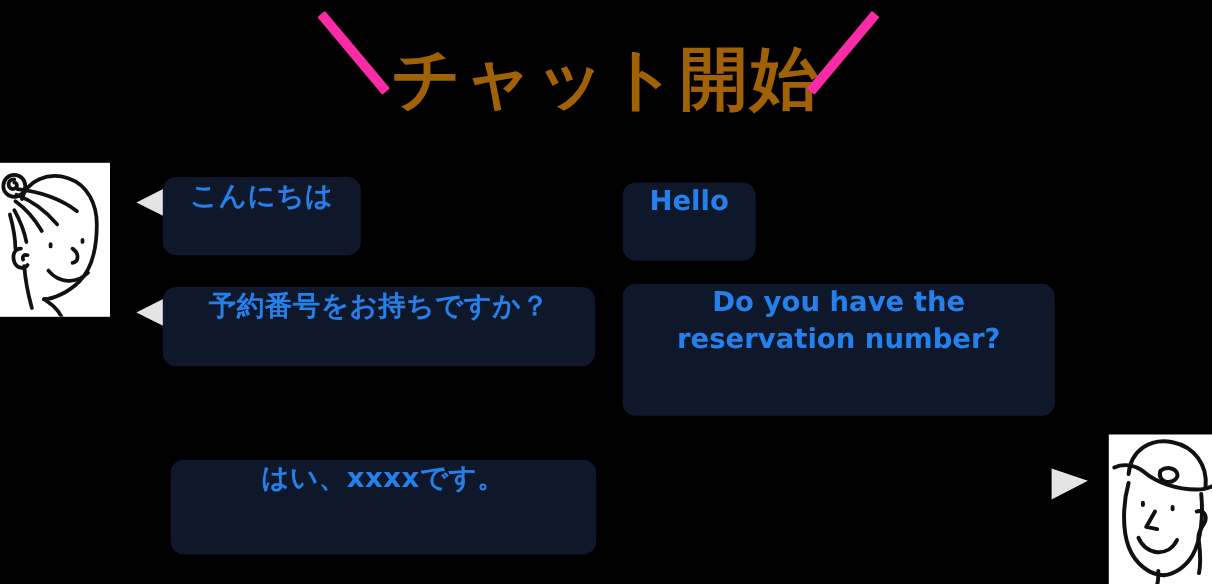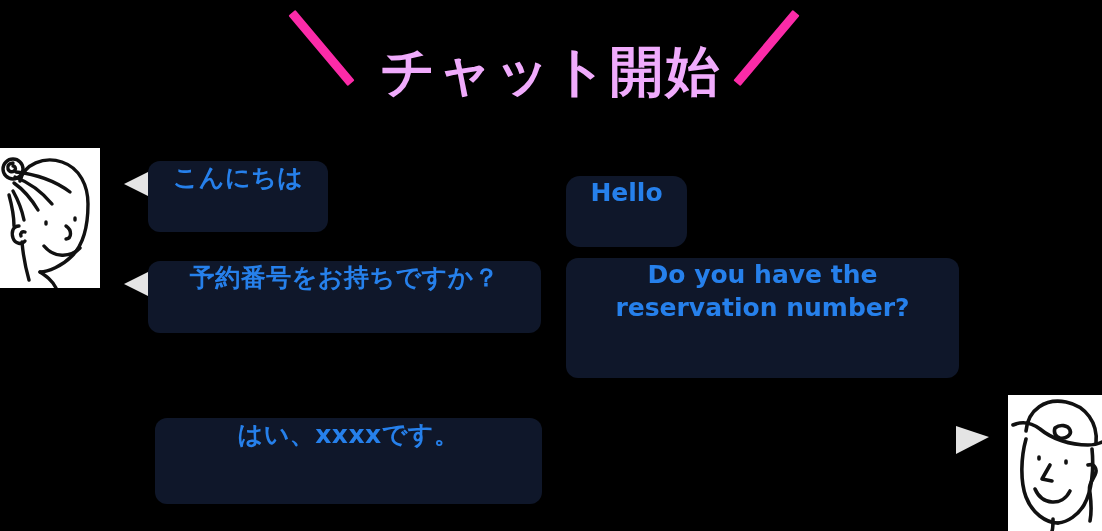--- a/index.html
+++ b/index.html
@@ -25,22 +25,22 @@
     left: 0;
     top: 0;
     width: 1102px;
     height: 100px;
     display: flex;
     align-items: center;
     justify-content: center;
     gap: 0px;
   }
   .title-text {
-    color: #f0abfc;
-    font-size: 54px;
+    color: #a16207;
+    font-size: 62px;
     font-weight: 700;
     letter-spacing: 2px;
     line-height: 1;
     white-space: nowrap;
     font-family: "DejaVu Sans", "Liberation Sans", sans-serif;
     margin-top: 44px;
   }
   .slash {
     position: absolute;
     width: 9px;
@@ -114,21 +114,21 @@
   .tail-right {
     border-top: 11px solid transparent;
     border-bottom: 17px solid transparent;
     border-left: 33px solid #E4E4E4;
   }
 
   
   #b-jp-1 { left: 148px; top: 161px; width: 180px; height: 71px; }
   #t-jp-1 { left: 124px; top: 171px; }
 
-  #b-en-1 { left: 566px; top: 176px; width: 121px; height: 71px; border-radius: 14px; }
+  #b-en-1 { left: 566px; top: 166px; width: 121px; height: 71px; }
 
   #b-jp-2 { left: 148px; top: 261px; width: 393px; height: 72px; }
   #t-jp-2 { left: 124px; top: 271px; }
 
   #b-en-2 { left: 566px; top: 258px; width: 393px; height: 120px; }
 
   #b-jp-3 { left: 155px; top: 418px; width: 387px; height: 86px; }
 
   #b-en-3 { left: 566px; top: 418px; width: 393px; height: 68px; }
   #t-en-3 { left: 956px; top: 426px; }

